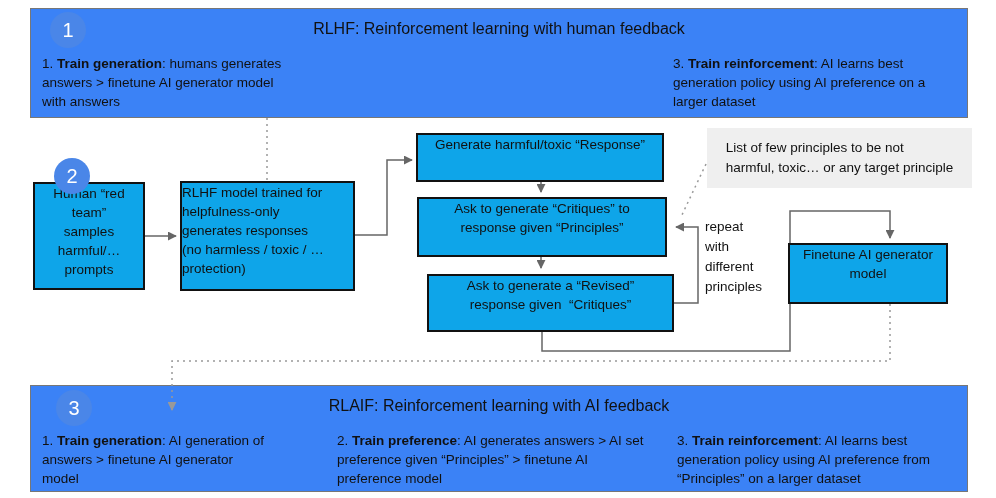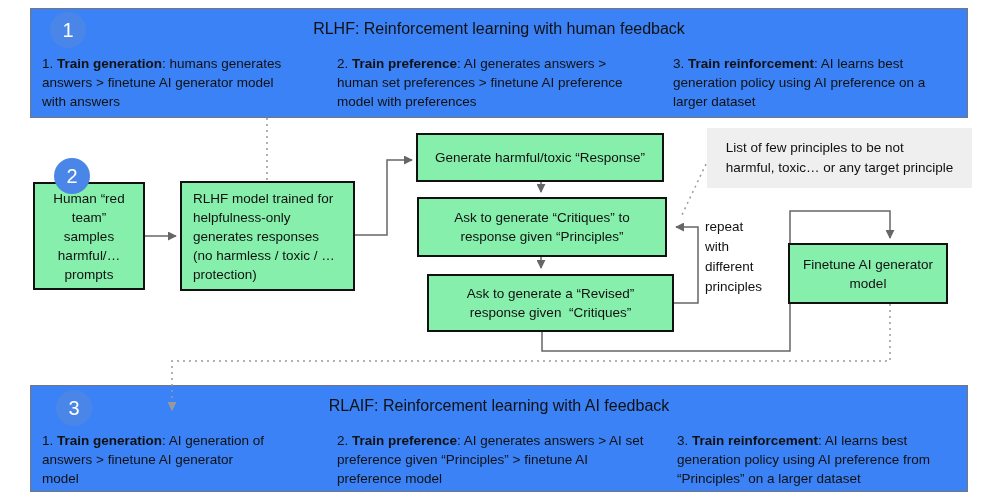--- a/index.html
+++ b/index.html
@@ -19,26 +19,26 @@
     position:absolute; width:36px; height:36px; border-radius:50%;
     background:#4a86e8; color:#ffffff; font-size:20px;
     display:flex; align-items:center; justify-content:center; z-index:5;
   }
   .step {
     position:absolute; font-size:13.5px; line-height:19px;
     white-space:pre-wrap; color:#111111; z-index:2;
   }
   .step b { font-weight:bold; }
   .box {
-    position:absolute; background:#86efac; border:2px solid #111111;
-    box-sizing:border-box; display:flex; align-items:center; justify-content:center;
+    position:absolute; background:#0ea5e9; border:2px solid #111111;
+    box-sizing:border-box; display:flex; align-items:flex-start; justify-content:center;
     text-align:center; font-size:13.5px; line-height:19px; color:#111111;
     white-space:pre-wrap; z-index:3;
   }
-  .box.left-text { justify-content:flex-start; text-align:left; padding-left:11px; }
+  .box.left-text { justify-content:flex-start; text-align:left; }
   .note {
     position:absolute; background:#efefef; display:flex; align-items:center;
     justify-content:center; text-align:left; font-size:13.5px; line-height:20px;
     color:#111111; white-space:pre-wrap; z-index:3;
   }
   .repeat-label {
     position:absolute; left:705px; top:217px; font-size:13.5px; line-height:20px;
     white-space:pre-wrap; color:#111111; z-index:3;
   }
   svg.overlay { position:absolute; left:0; top:0; z-index:2; pointer-events:none; }
@@ -49,23 +49,20 @@
 <div class="canvas">
 
   <div class="panel" style="left:30px; top:8px; width:938px; height:110px;">
     <div class="panel-title" style="top:11px;">RLHF: Reinforcement learning with human feedback</div>
   </div>
   <div class="badge" style="left:50px; top:12px;">1</div>
 
   <div class="step" style="left:42px; top:54px; width:280px;"><span>1. </span><b>Train generation</b><span>: humans generates
 answers &gt; finetune AI generator model
 with answers</span></div>
-  <div class="step" style="left:337px; top:54px; width:330px;"><span>2. </span><b>Train preference</b><span>: AI generates answers &gt;
-human set preferences &gt; finetune AI preference
-model with preferences</span></div>
   <div class="step" style="left:673px; top:54px; width:300px;"><span>3. </span><b>Train reinforcement</b><span>: AI learns best
 generation policy using AI preference on a
 larger dataset</span></div>
 
   <svg class="overlay" width="996" height="498" viewBox="0 0 996 498">
     <defs>
       <marker id="arr" viewBox="0 0 10 10" refX="9" refY="5" markerWidth="6" markerHeight="6" orient="auto">
         <path d="M0,0 L10,5 L0,10 z" fill="#666666"></path>
       </marker>
       <marker id="arrg" viewBox="0 0 10 10" refX="9" refY="5" markerWidth="6" markerHeight="6" orient="auto">

